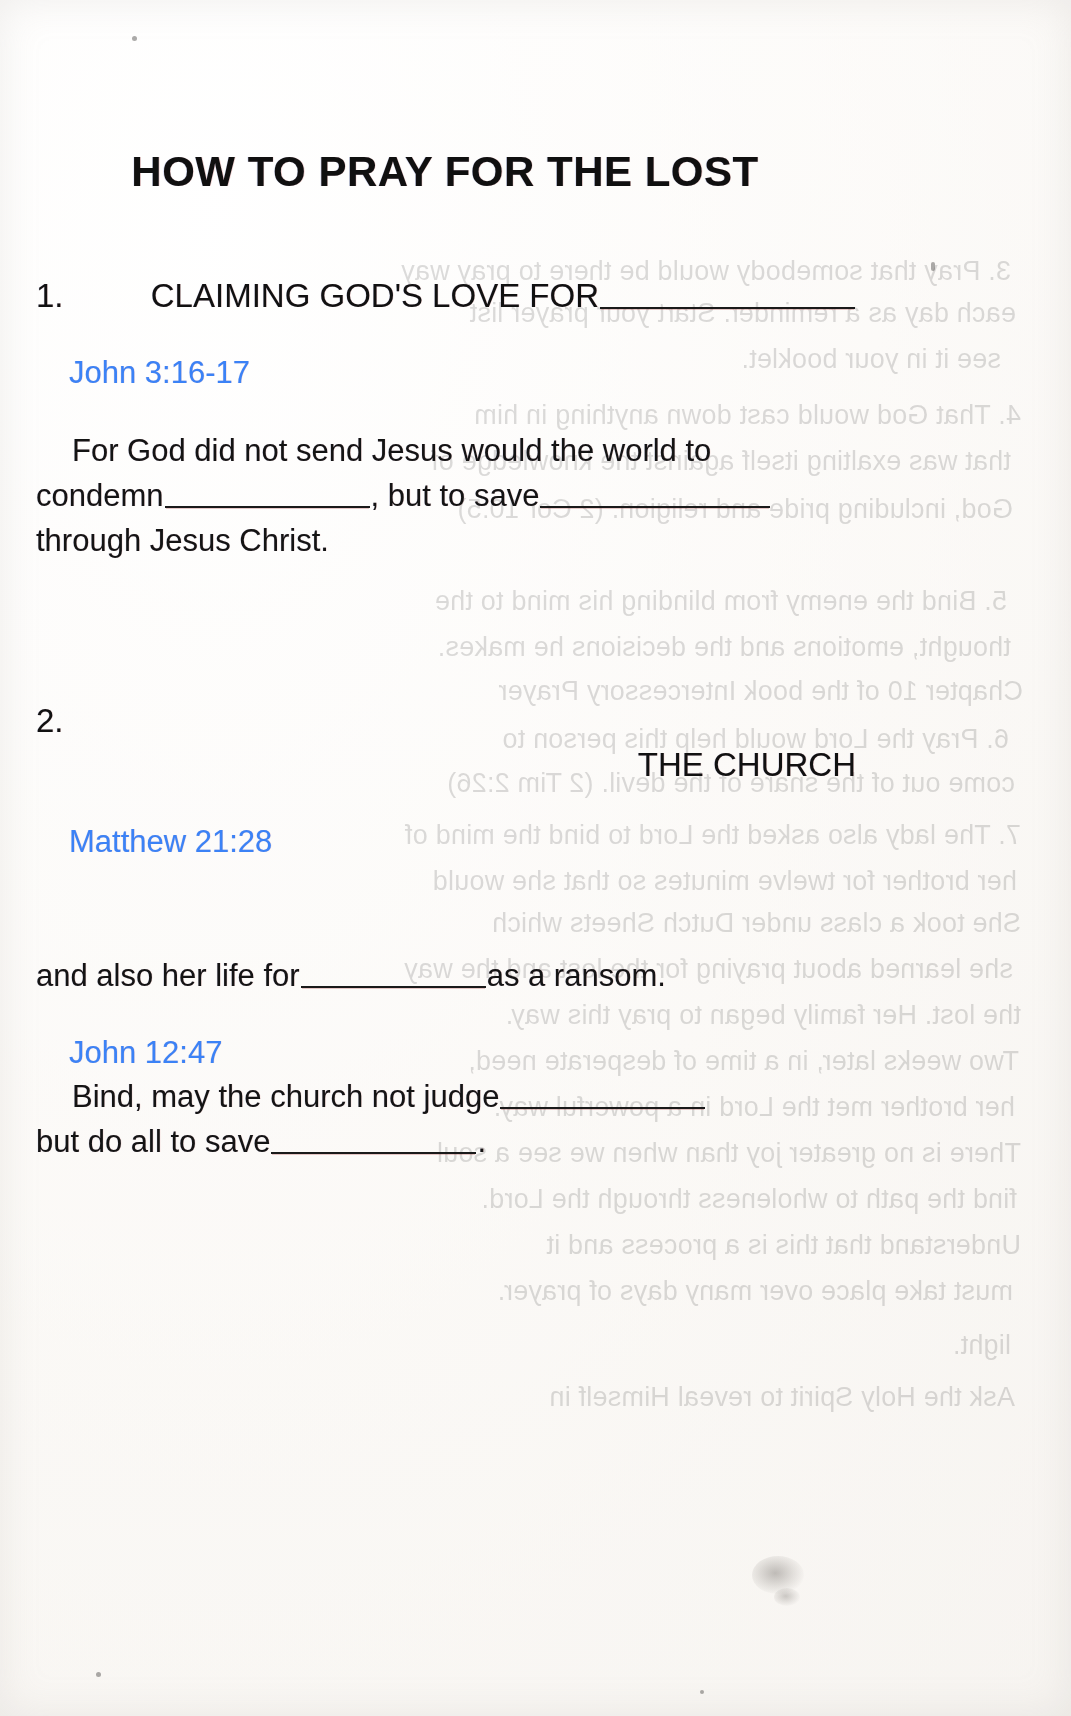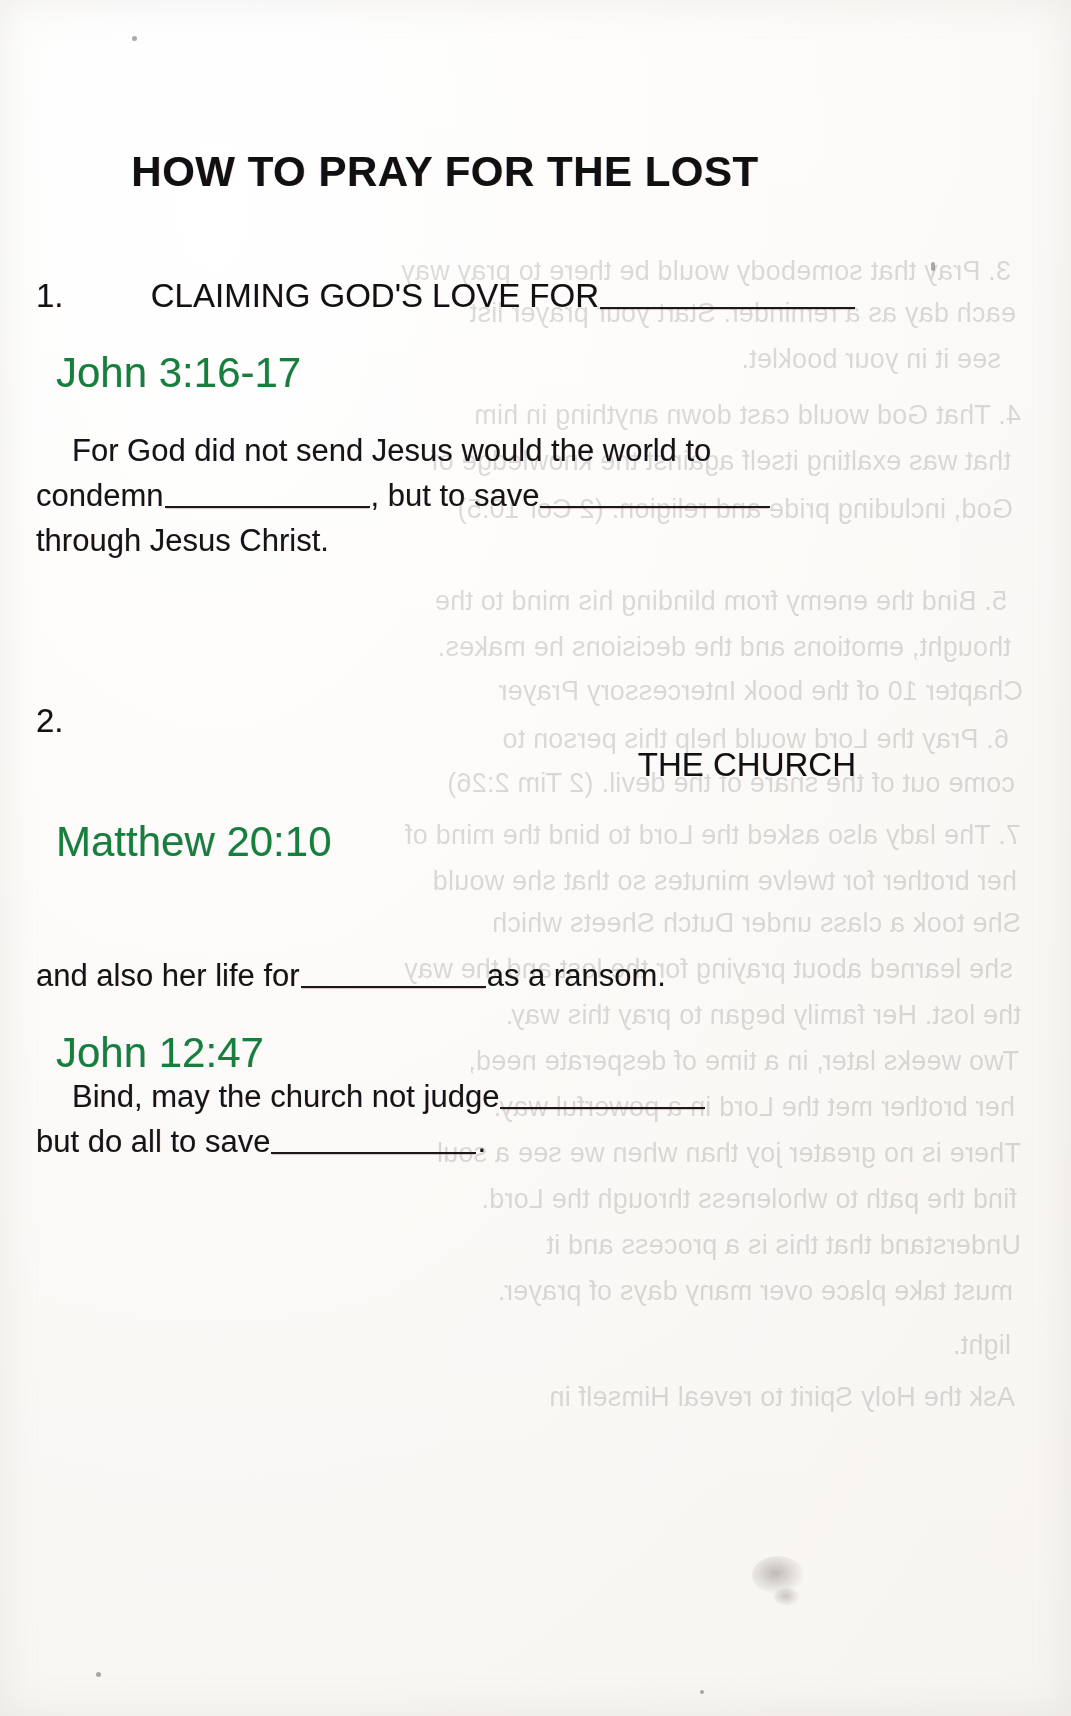--- a/index.html
+++ b/index.html
@@ -82,24 +82,24 @@
   .sec-num {
     width: 48px;
     flex: 0 0 48px;
   }
   .sec-text {
     flex: 1 1 auto;
     text-align: right;
   }
 
   .ref {
-    font-size: 42px;
+    font-size: 31px;
     line-height: 42px;
-    margin-left: 20px;
-    color: #15803d;
+    margin-left: 33px;
+    color: #3b82f6;
     text-shadow: 0.5px 0 0 rgba(190,40,40,0.16), -0.5px 0 0 rgba(30,60,190,0.13);
   }
 
   .para {
     font-size: 31px;
     line-height: 45px;
     color: #141414;
     text-indent: 36px;
     text-shadow: 0.5px 0 0 rgba(190,40,40,0.16), -0.5px 0 0 rgba(30,60,190,0.13);
   }
@@ -212,21 +212,21 @@
       <div class="sec-heading">
         <span class="sec-num">2.</span>
         <span class="sec-text">
           <br>
           <span>THE CHURCH</span>
         </span>
       </div>
 
       <div class="spacer-md"></div>
 
-      <div class="ref">Matthew 20:10</div>
+      <div class="ref">Matthew 21:28</div>
 
       <div class="para">
         <br>
         <br>
         <span>and also her life for</span><span class="blank b-sm"></span><span>as a ransom.</span>
       </div>
 
       <div class="spacer-md"></div>
 
       <div class="ref">John 12:47</div>

